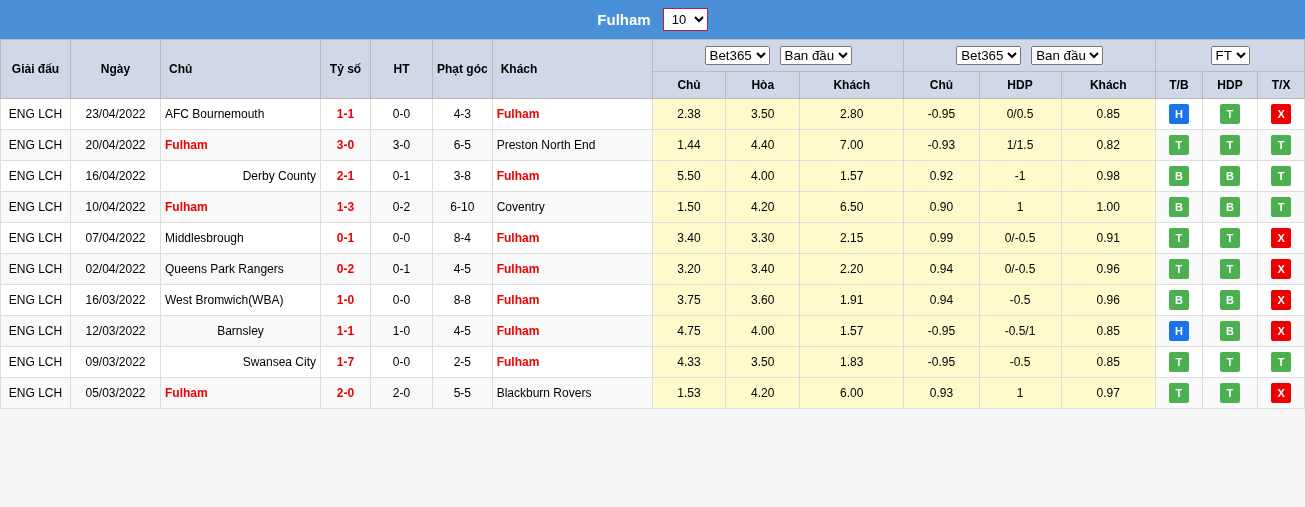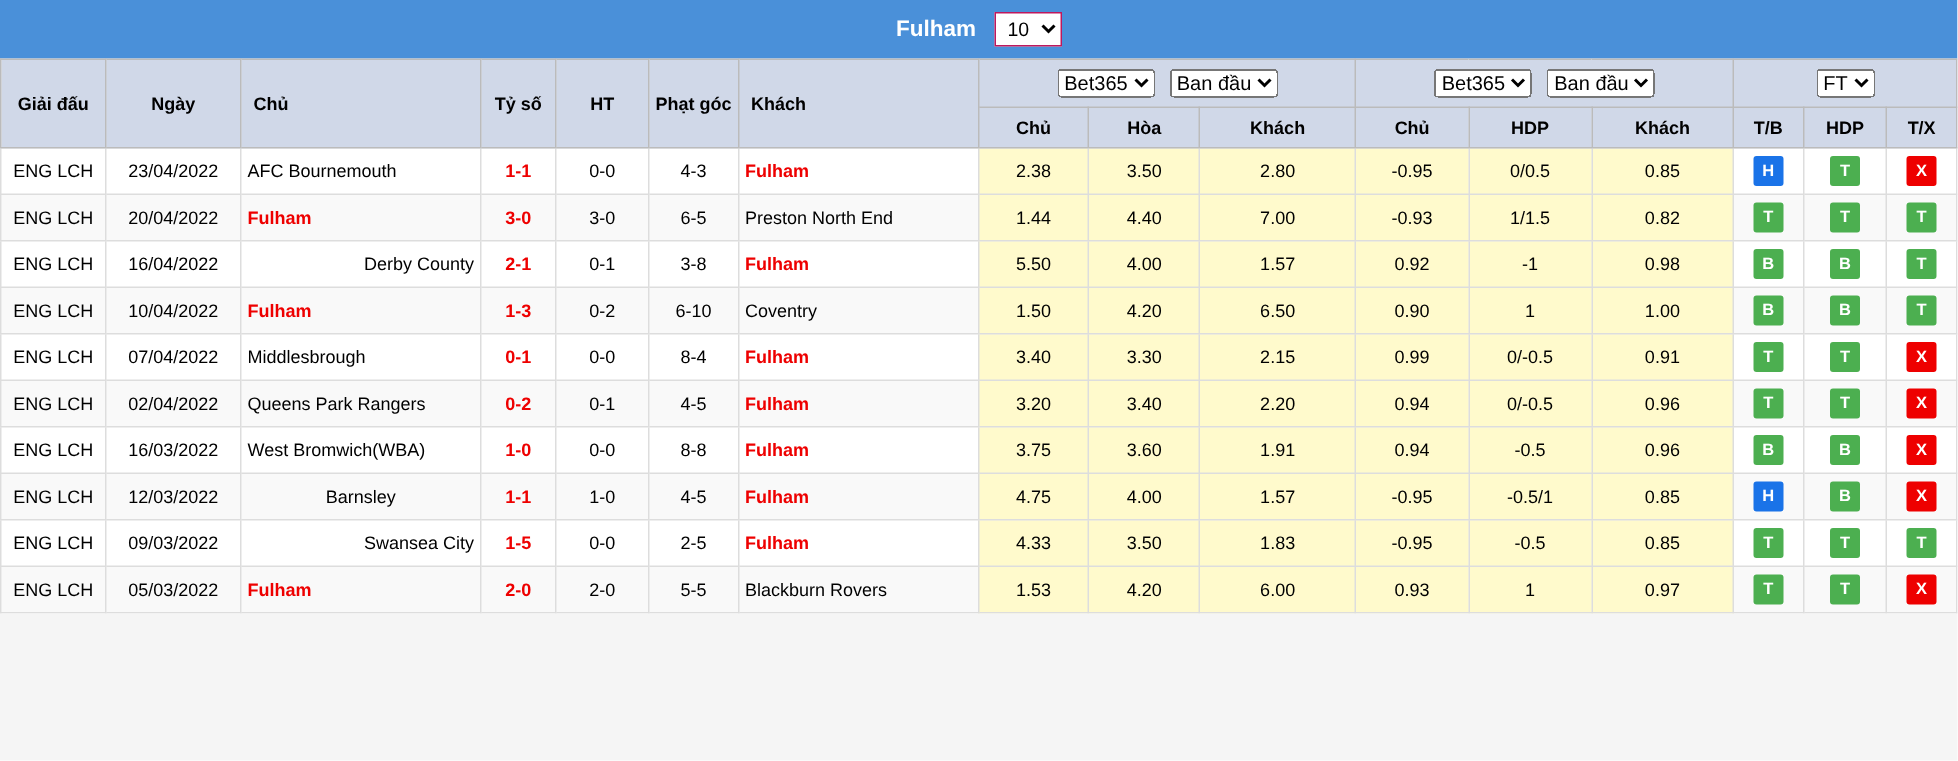--- a/index.html
+++ b/index.html
@@ -302,21 +302,21 @@
           <td class="odds-bg">-0.5/1</td>
           <td class="odds-bg">0.85</td>
           <td><span class="badge badge-h">H</span></td>
           <td><span class="badge badge-b">B</span></td>
           <td><span class="badge badge-x">X</span></td>
         </tr>
         <tr>
           <td>ENG LCH</td>
           <td>09/03/2022</td>
           <td style="text-align: right;">Swansea City</td>
-          <td><span class="team-red">1-5</span></td>
+          <td><span class="team-red">1-7</span></td>
           <td>0-0</td>
           <td>2-5</td>
           <td style="text-align: left;"><span class="team-red">Fulham</span></td>
           <td class="odds-bg">4.33</td>
           <td class="odds-bg">3.50</td>
           <td class="odds-bg">1.83</td>
           <td class="odds-bg">-0.95</td>
           <td class="odds-bg">-0.5</td>
           <td class="odds-bg">0.85</td>
           <td><span class="badge badge-t">T</span></td>

